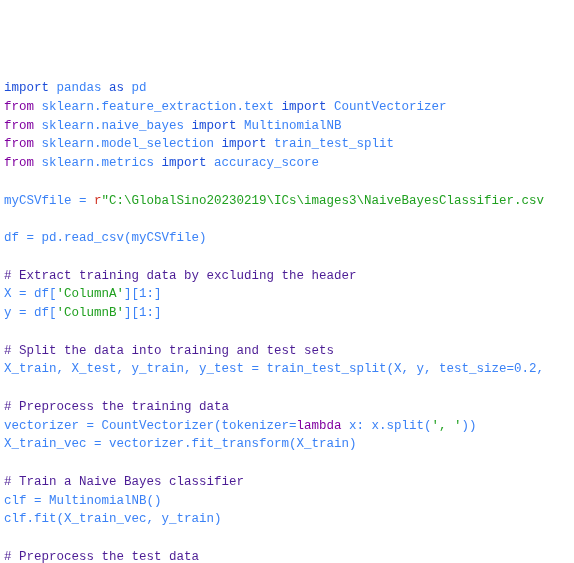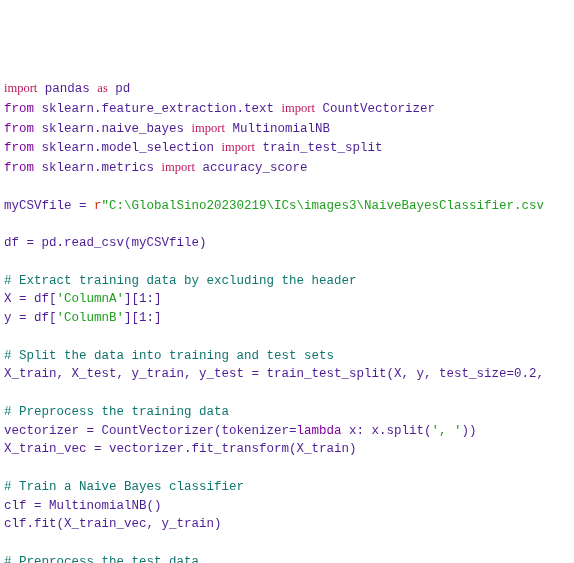--- a/index.html
+++ b/index.html
@@ -12,27 +12,27 @@
       font-size: 12.5px;
       line-height: 1.5;
       padding: 4px;
       background: #fff;
       white-space: pre;
       color: #000;
     }
     .code-container {
       overflow: hidden;
     }
-    .kw-import { color: #be185d; font-family: Liberation Serif, serif; }
+    .kw-import { color: #1d4ed8; }
     .kw-from { color: #8000a0; margin-top: 44px; }
     .kw-lambda { color: #8000a0; text-align: center; }
     .string { color: #20a020; }
     .string-raw-prefix { color: #d03020; }
-    .comment { color: #0f766e; }
-    .plain { color: #4c1d95; }
+    .comment { color: #4c1d95; }
+    .plain { color: #3b82f6; }
   </style>
 </head>
 <body>
 
 
 
 <div class="code-container" id="code-root"><div><span class="kw-import">import</span><span class="plain"> pandas </span><span class="kw-import">as</span><span class="plain"> pd</span></div><div><span class="kw-from">from</span><span class="plain"> sklearn.feature_extraction.text </span><span class="kw-import">import</span><span class="plain"> CountVectorizer</span></div><div><span class="kw-from">from</span><span class="plain"> sklearn.naive_bayes </span><span class="kw-import">import</span><span class="plain"> MultinomialNB</span></div><div><span class="kw-from">from</span><span class="plain"> sklearn.model_selection </span><span class="kw-import">import</span><span class="plain"> train_test_split</span></div><div><span class="kw-from">from</span><span class="plain"> sklearn.metrics </span><span class="kw-import">import</span><span class="plain"> accuracy_score</span></div><div><span class="plain"> </span></div><div><span class="plain">myCSVfile = </span><span class="string-raw-prefix">r</span><span class="string">"C:\GlobalSino20230219\ICs\images3\NaiveBayesClassifier.csv</span></div><div><span class="plain"> </span></div><div><span class="plain">df = pd.read_csv(myCSVfile)</span></div><div><span class="plain"> </span></div><div><span class="comment"># Extract training data by excluding the header</span></div><div><span class="plain">X = df[</span><span class="string">'ColumnA'</span><span class="plain">][1:]</span></div><div><span class="plain">y = df[</span><span class="string">'ColumnB'</span><span class="plain">][1:]</span></div><div><span class="plain"> </span></div><div><span class="comment"># Split the data into training and test sets</span></div><div><span class="plain">X_train, X_test, y_train, y_test = train_test_split(X, y, test_size=0.2,</span></div><div><span class="plain"> </span></div><div><span class="comment"># Preprocess the training data</span></div><div><span class="plain">vectorizer = CountVectorizer(tokenizer=</span><span class="kw-lambda">lambda</span><span class="plain"> x: x.split(</span><span class="string">', '</span><span class="plain">))</span></div><div><span class="plain">X_train_vec = vectorizer.fit_transform(X_train)</span></div><div><span class="plain"> </span></div><div><span class="comment"># Train a Naive Bayes classifier</span></div><div><span class="plain">clf = MultinomialNB()</span></div><div><span class="plain">clf.fit(X_train_vec, y_train)</span></div><div><span class="plain"> </span></div><div><span class="comment"># Preprocess the test data</span></div></div>
 
 
 

